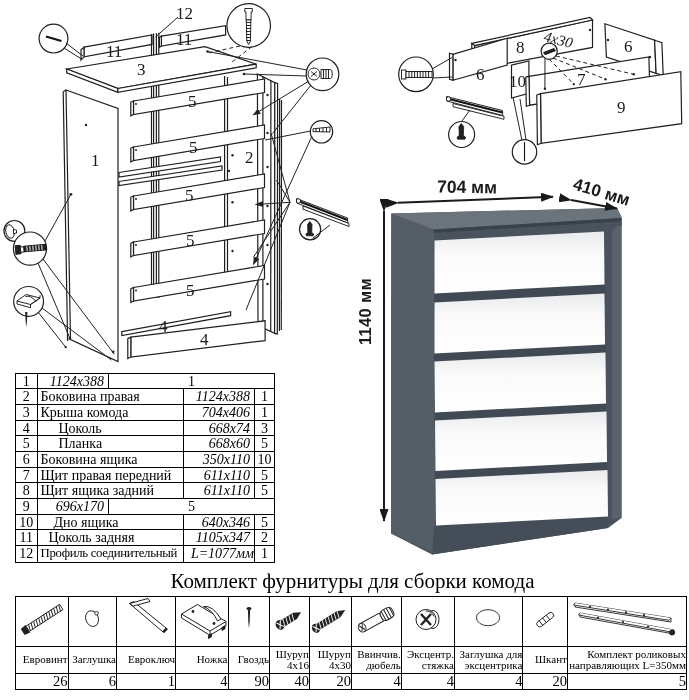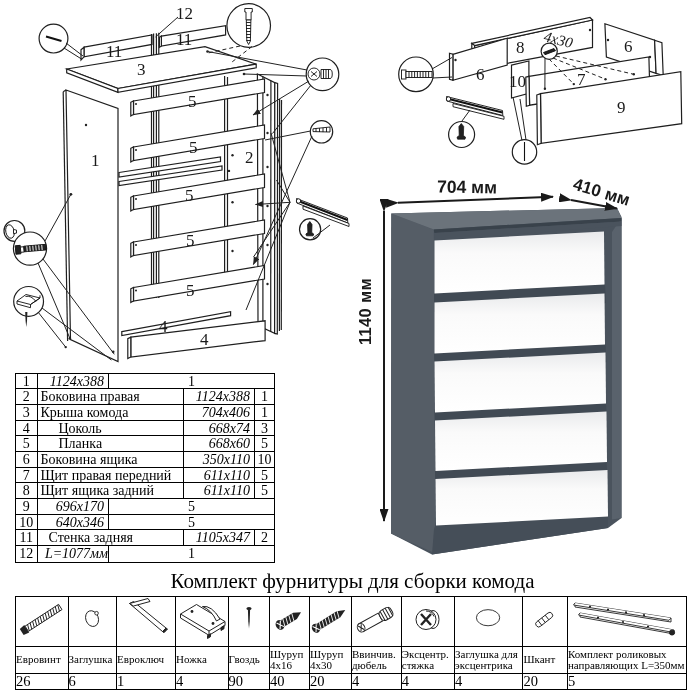--- a/index.html
+++ b/index.html
@@ -10,21 +10,21 @@
 #ptable .pr{display:flex;height:15.7px;box-sizing:border-box;}
 #ptable .pr{border-bottom:1px solid #000;}
 #ptable .pr:last-child{border-bottom:none;}
 #ptable .pr div{box-sizing:border-box;font-size:14px;line-height:15.2px;white-space:nowrap;overflow:hidden;}
 #ptable .c1{width:21.5px;border-right:1px solid #000;text-align:center;}
 #ptable .c2{width:146px;border-right:1px solid #000;padding-left:3px;}
 #ptable .c3{width:71.5px;border-right:1px solid #000;text-align:right;padding-right:4px;font-style:italic;}
 #ptable .c4{flex:1;text-align:center;}
 #head{position:absolute;left:8px;top:569px;width:689px;text-align:center;font-size:21px;}
 #htable{position:absolute;left:15px;top:596px;border-collapse:collapse;table-layout:fixed;}
-#htable td{border:1px solid #000;padding:0;text-align:left;vertical-align:middle;overflow:hidden;}
+#htable td{border:1px solid #000;padding:0;text-align:right;vertical-align:middle;overflow:hidden;}
 #htable tr.icons td{height:49px;}
 #htable tr.labs td{height:26px;font-size:11px;line-height:11.5px;}
 #htable tr.nums td{height:15px;font-size:14.5px;line-height:13px;}
 </style>
 </head>
 <body>
 <div id="page">
 <svg id="dia" width="689" height="700" viewBox="0 0 689 700" fill="none" stroke="none">
 <defs>
 <linearGradient id="dg" x1="0" y1="0" x2="0" y2="1">
@@ -374,31 +374,33 @@
         <div class="c3">611х110</div>
         <div class="c4">5</div>
       </div>
 <div class="pr">
         <div class="c1">9</div>
         <div class="c3">696х170</div>
         <div class="c4">5</div>
       </div>
 <div class="pr">
         <div class="c1">10</div>
+        <div class="c2" style="padding-left:16px">Дно ящика</div>
         <div class="c3">640х346</div>
         <div class="c4">5</div>
       </div>
 <div class="pr">
         <div class="c1">11</div>
-        <div class="c2" style="padding-left:11px">Стенка задняя</div>
+        <div class="c2" style="padding-left:11px">Цоколь задняя</div>
         <div class="c3">1105х347</div>
         <div class="c4">2</div>
       </div>
 <div class="pr">
         <div class="c1">12</div>
+        <div class="c2" style="font-size:12.8px;letter-spacing:-0.3px">Профиль соединительный</div>
         <div class="c3" style="text-align:right;padding:0 0 0 2px">L=1077мм</div>
         <div class="c4">1</div>
       </div>
 </div>
 
 <div id="head">Комплект фурнитуры для сборки комода</div>
 
 <table id="htable">
 <tbody>
         <tr class="icons">

